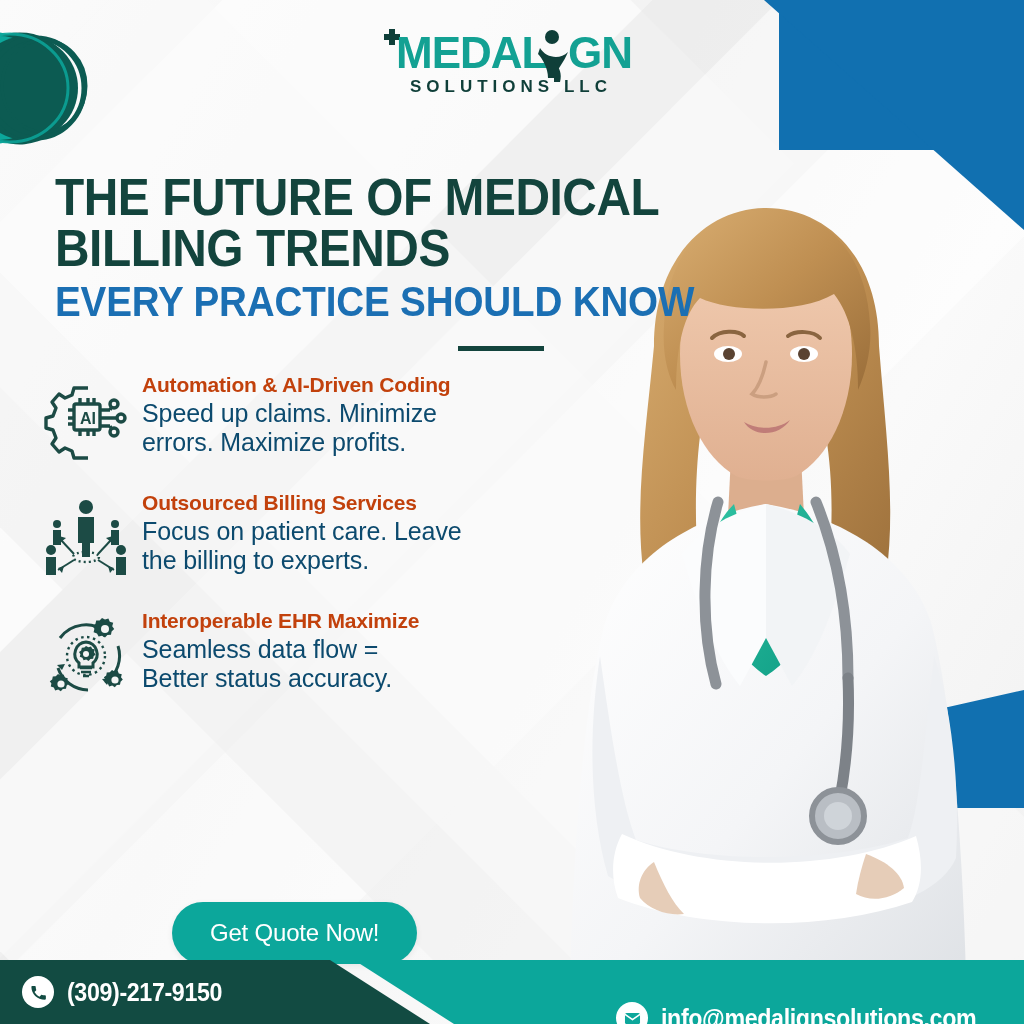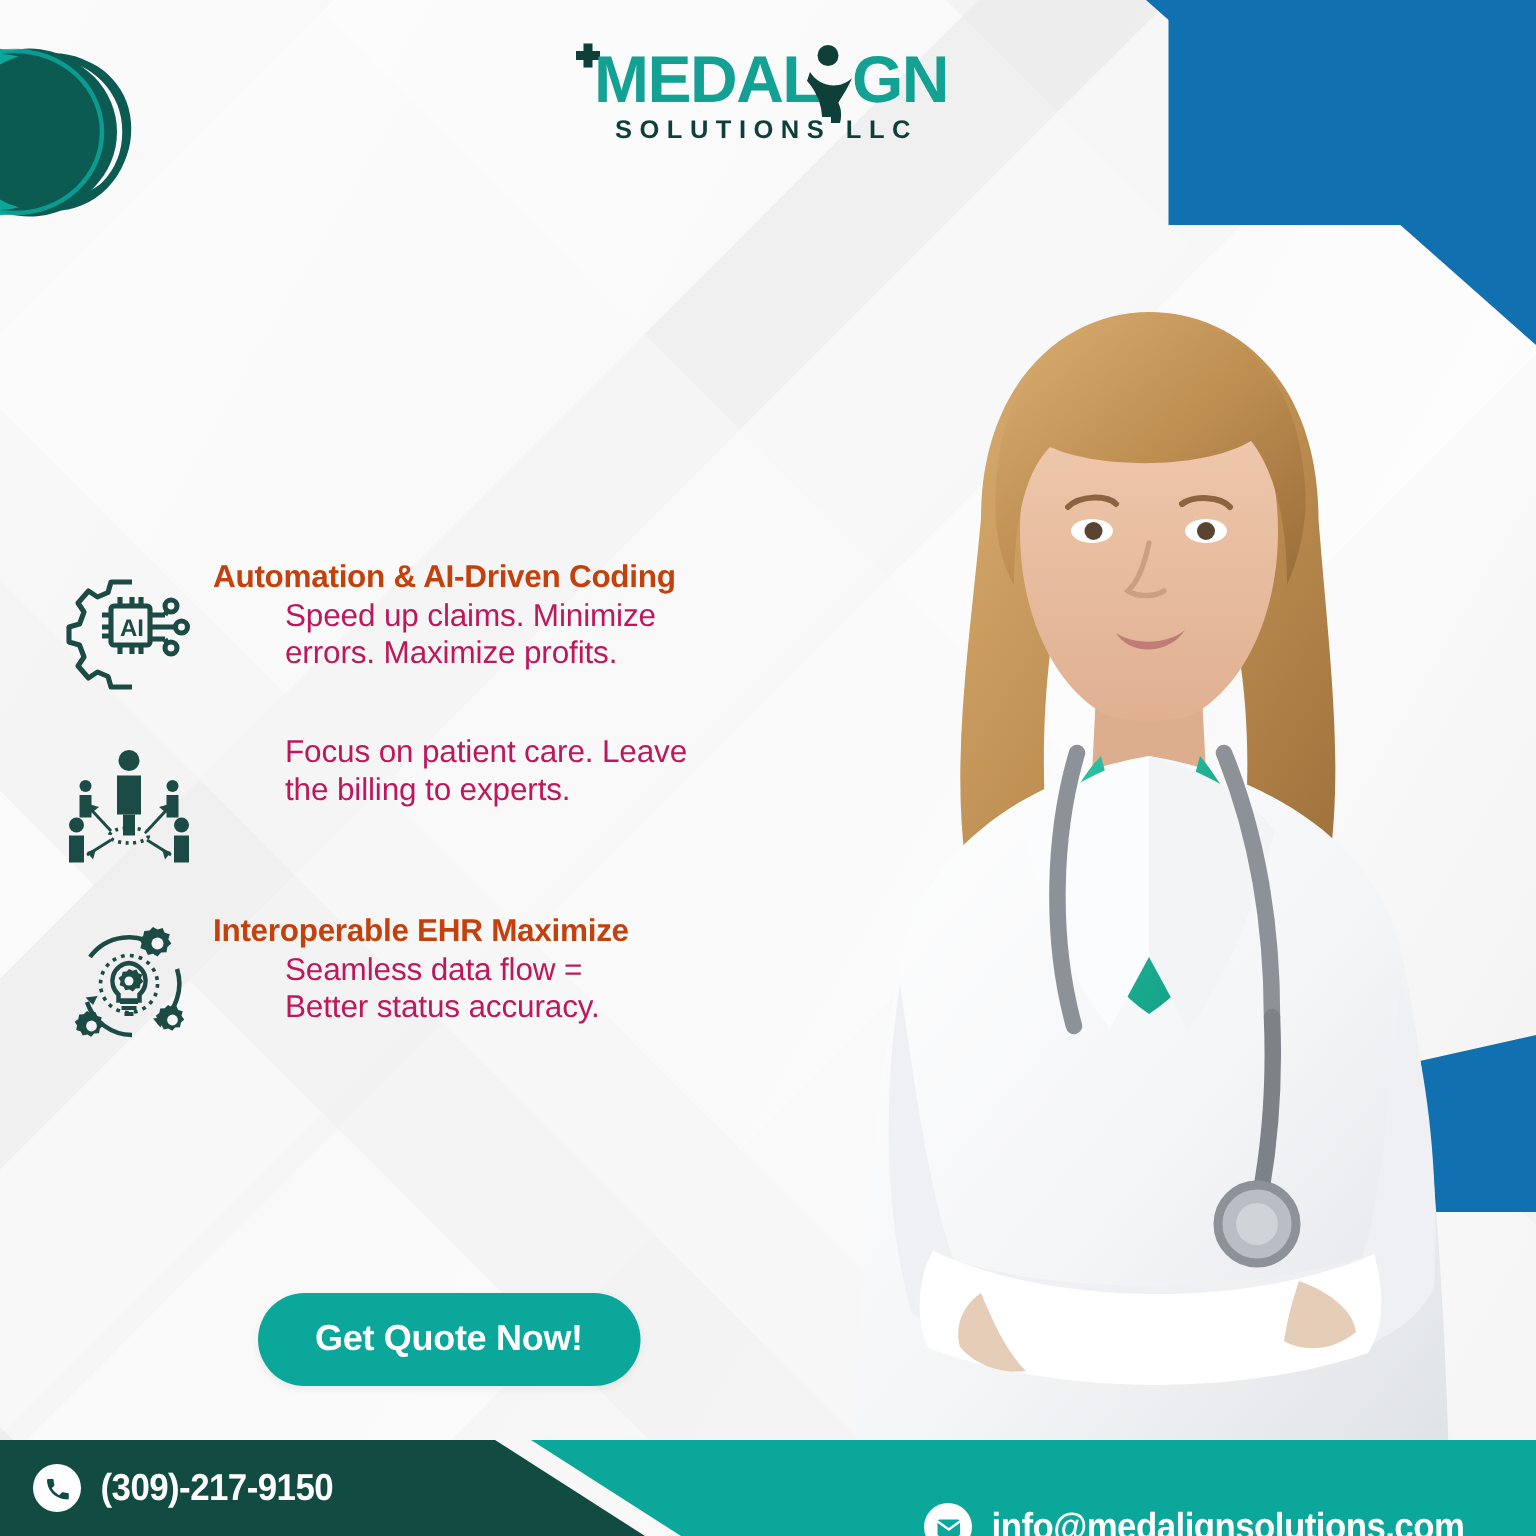--- a/index.html
+++ b/index.html
@@ -155,38 +155,37 @@
   }
   .feature-title {
     font-size: 21px;
     font-weight: bold;
     color: #c2410c;
     letter-spacing: -0.2px;
     line-height: 1.2;
     margin-bottom: 2px;
   }
   .feature-desc {
-    font-size: 21px;
-    color: #be185d;
+    font-size: 25px;
+    color: #0c4a6e;
     line-height: 1.17;
     letter-spacing: -0.1px;
     white-space: pre-line;
-    margin-left: 48px;
   }
 
   
   .cta {
     position: absolute;
     left: 172px;
-    top: 862px;
+    top: 902px;
     padding: 17px 38px;
     background: #0ca79b;
     color: #ffffff;
     font-size: 24px;
-    font-weight: bold;
+    font-weight: normal;
     letter-spacing: -0.2px;
     border: none;
     border-radius: 34px;
     cursor: pointer;
     box-shadow: 0 2px 6px rgba(0,0,0,0.07);
   }
 
   
   .doctor {
     position: absolute;
@@ -352,20 +351,26 @@
     <text x="16" y="44" font-family="Liberation Sans, sans-serif" font-weight="bold" font-size="44" letter-spacing="-1" fill="#13a193">MEDAL</text>
     <g>
       <circle cx="172" cy="13" r="7" fill="#0f3f39"></circle>
       <path d="M160 24 C166 34 180 36 188 28 C184 38 178 44 174 54 L168 54 C168 44 162 34 158 30 Z" fill="#0f3f39"></path>
       <path d="M174 38 C180 44 182 50 180 58 L174 58 Z" fill="#0f3f39"></path>
     </g>
     <text x="188" y="44" font-family="Liberation Sans, sans-serif" font-weight="bold" font-size="44" letter-spacing="-1" fill="#13a193">GN</text>
     <text x="30" y="68" font-family="Liberation Sans, sans-serif" font-weight="bold" font-size="17" letter-spacing="5" fill="#0f3f39">SOLUTIONS LLC</text>
   </svg>
 
+  <div class="headline">
+    <div class="hl-line">THE FUTURE OF MEDICAL</div>
+    <div class="hl-line">BILLING TRENDS</div>
+    <div class="hl-sub">EVERY PRACTICE SHOULD KNOW</div>
+    <div class="hl-rule"></div>
+  </div>
 
   <div class="features">
 
     <div class="feature">
       <svg class="feature-icon" viewBox="0 0 84 84">
         <g fill="none" stroke="#1c4b45" stroke-width="3.4" stroke-linejoin="round">
           <path d="M44 12 L30 12 L28 19 L21 22 L15 18 L8 26 L12 32 L9 40 L2 42 L2 52 L9 54 L12 62 L8 68 L15 76 L21 72 L28 75 L30 82 L44 82"></path>
           <rect x="30" y="28" width="26" height="26" rx="2"></rect>
           <path d="M36 28 V22 M44 28 V22 M50 28 V22 M36 54 V60 M44 54 V60 M50 54 V60 M30 34 H24 M30 42 H24 M30 48 H24"></path>
           <path d="M56 34 H66 M56 42 H72 M56 50 H66"></path>
@@ -403,20 +408,21 @@
           <path d="M30 60 L17 46"></path>
           <path d="M54 60 L67 46"></path>
           <path d="M30 66 L14 76"></path>
           <path d="M54 66 L70 76"></path>
         </g>
         <path d="M17 48 L15 42 L22 44 Z" fill="#1c4b45"></path>
         <path d="M67 48 L62 44 L69 42 Z" fill="#1c4b45"></path>
         <path d="M14 74 L20 72 L18 79 Z" fill="#1c4b45"></path>
         <path d="M70 74 L64 72 L66 79 Z" fill="#1c4b45"></path>
       </svg>
+      <div class="feature-title">Outsourced Billing Services</div>
       <div class="feature-desc">Focus on patient care. Leave
 the billing to experts.</div>
     </div>
 
     <div class="feature">
       <svg class="feature-icon" viewBox="0 0 84 84">
         <g fill="none" stroke="#1c4b45" stroke-width="3">
           <path d="M16 26 A32 32 0 0 1 62 20"></path>
           <path d="M74 34 A32 32 0 0 1 62 70"></path>
           <path d="M44 78 A32 32 0 0 1 14 56"></path>

